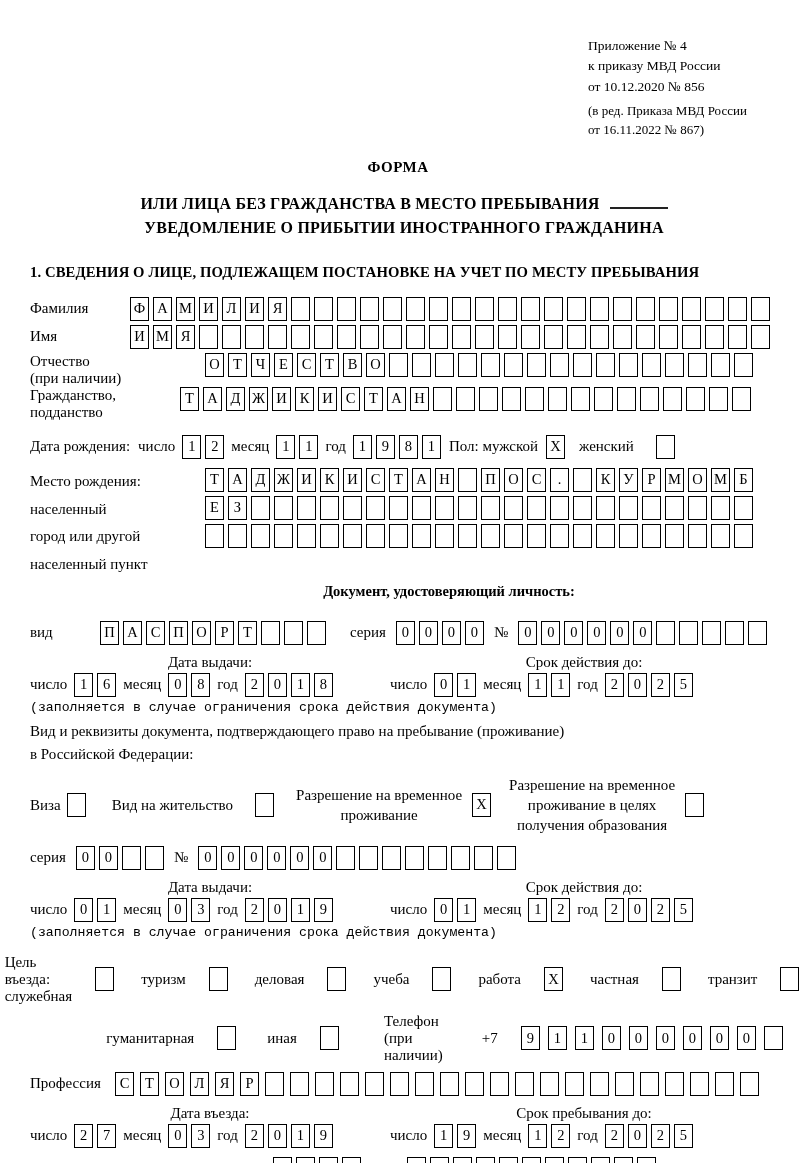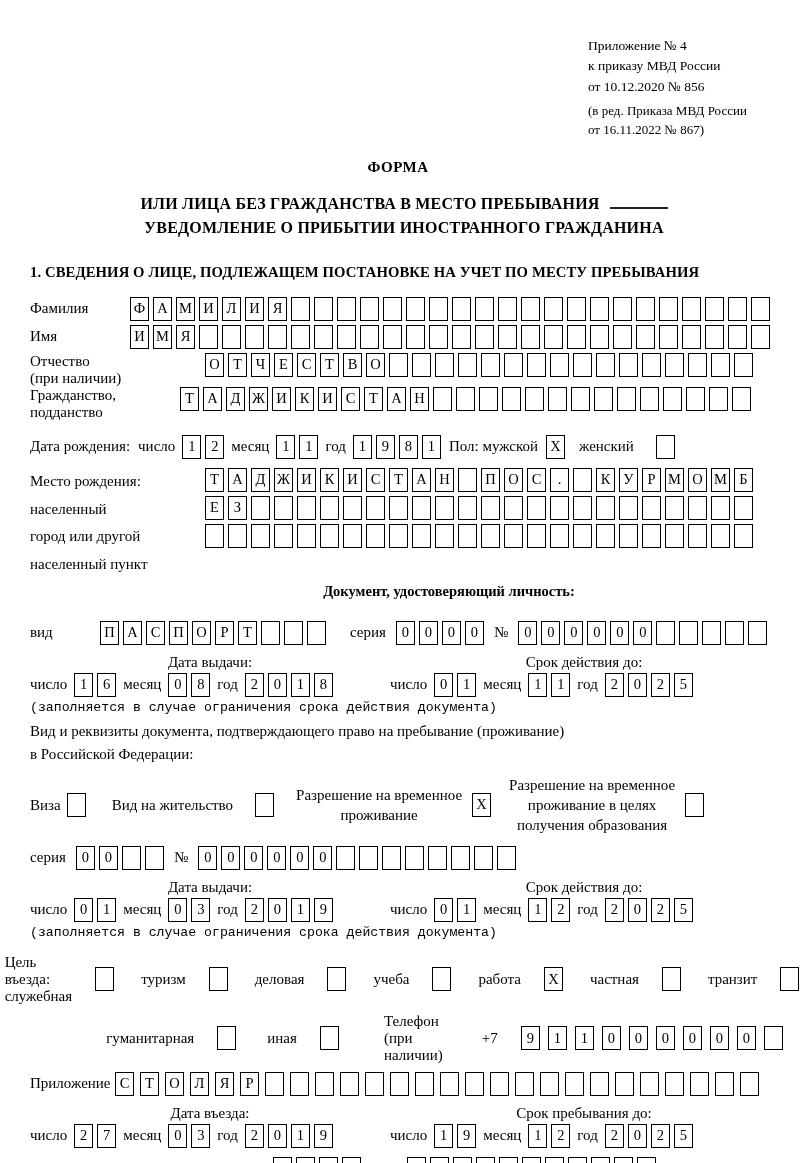--- a/index.html
+++ b/index.html
@@ -523,21 +523,21 @@
         <span class="cell">0</span>
         <span class="cell">0</span>
         <span class="cell">0</span>
         <span class="cell">0</span>
         <span class="cell">0</span>
         <span class="cell"></span>
       </span>
   </div>
 
   <div class="row" style="margin-top:8px;">
-    <span class="lbl w85">Приложение</span>
+    <span class="lbl w85">Профессия</span>
     <span class="cells g6">
         <span class="cell">С</span>
         <span class="cell">Т</span>
         <span class="cell">О</span>
         <span class="cell">Л</span>
         <span class="cell">Я</span>
         <span class="cell">Р</span>
         <span class="cell"></span>
         <span class="cell"></span>
         <span class="cell"></span>

